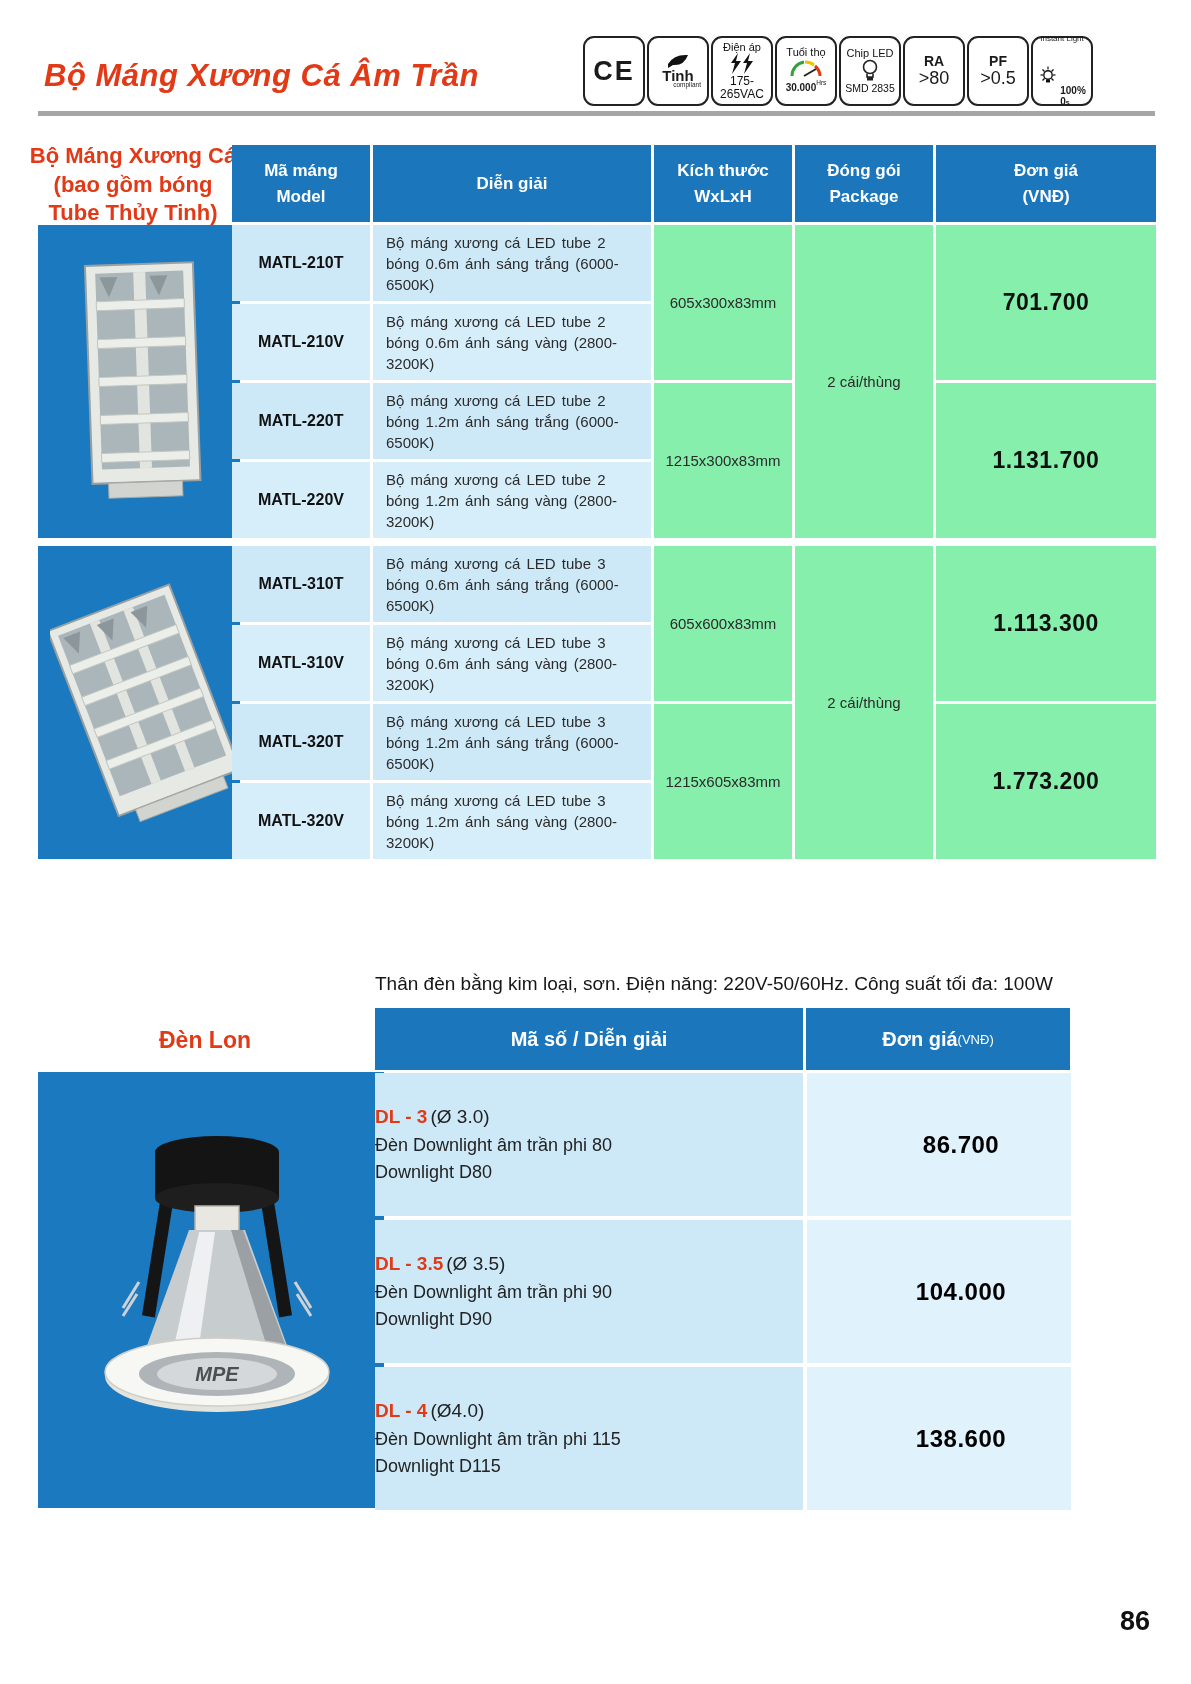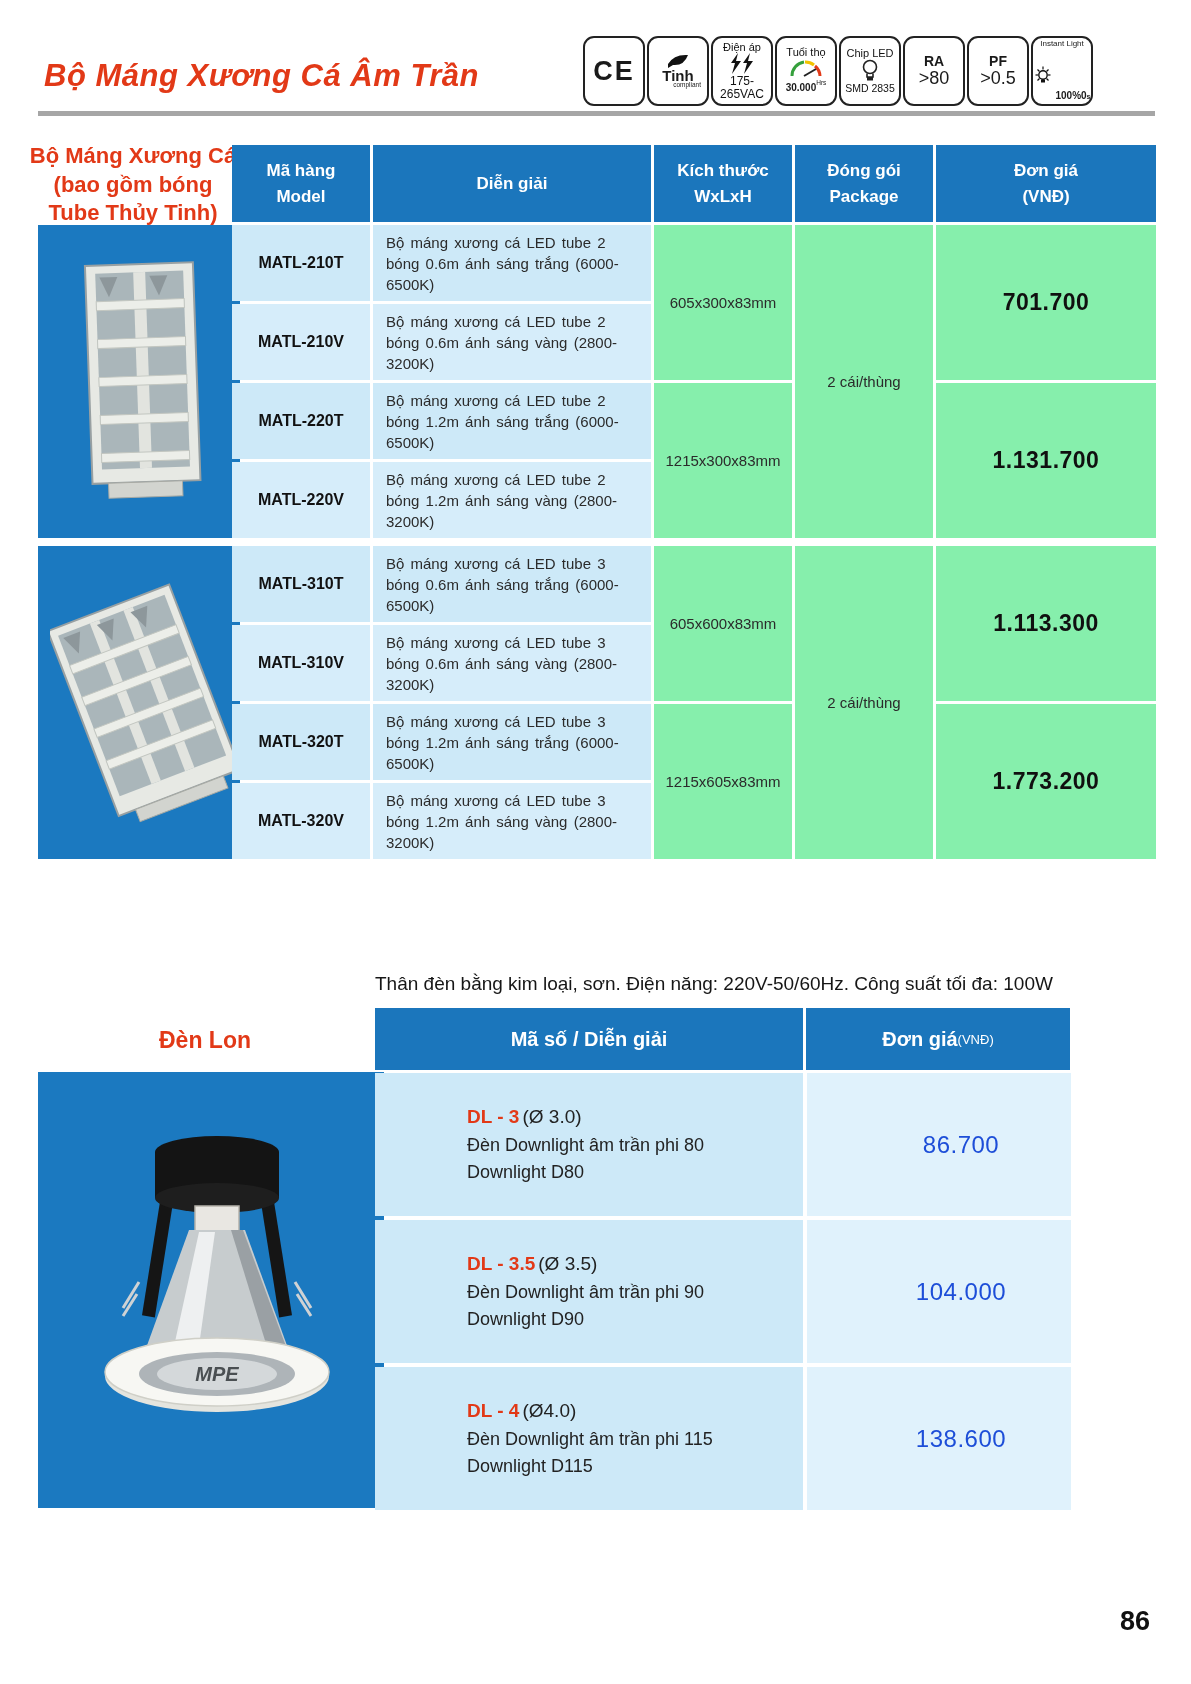--- a/index.html
+++ b/index.html
@@ -17,21 +17,21 @@
          justify-content:center;line-height:1.05;text-align:center;}
   .b-ce{font-size:27px;font-weight:bold;letter-spacing:2px;}
   .b-t{font-size:11px;color:#111;}
   .b-sub{font-size:12px;color:#111;}
   .b-rohs{font-size:15px;font-weight:bold;}
   .b-compliant{font-size:6.5px;align-self:flex-end;margin-right:6px;margin-top:-1px;}
   .b-big{font-size:14px;font-weight:bold;}
   .b-med{font-size:18px;}
   .b-tiny{font-size:8px;}
   .b-instrow{display:flex;align-items:center;gap:2px;margin-top:2px;}
-  .b-instcol{display:flex;align-items:flex-start;margin-top:41px;}
+  .b-instcol{display:flex;flex-direction:column;align-items:flex-start;margin-top:41px;}
   .b-pct{font-size:10px;font-weight:bold;}
   .lifeval{font-size:10px;font-weight:bold;}
   .lifeunit{font-size:6.5px;vertical-align:super;}
 
   
   .side1-label{position:absolute;left:28px;top:142px;width:210px;text-align:center;
                color:#e23917;font-weight:bold;font-size:22px;line-height:1.3;}
   .panel{position:absolute;background:#1b79c0;display:flex;align-items:center;justify-content:center;padding-left:12px;}
   .blk1{left:38px;top:225px;width:190px;height:313px;}
   .blk2{left:38px;top:546px;width:190px;height:313px;}
@@ -59,25 +59,25 @@
   .side2-label{position:absolute;left:38px;top:1027px;width:334px;text-align:center;
                color:#e23917;font-weight:bold;font-size:23px;}
   .t2head{position:absolute;left:375px;top:1008px;height:62px;display:grid;
           grid-template-columns:428px 264px;gap:3px;}
   .hc2{background:#1b76bc;color:#fff;font-weight:bold;font-size:20px;
        display:flex;align-items:center;justify-content:center;}
   .hc2 .unit{font-size:13px;font-weight:normal;}
   .t2body{position:absolute;left:375px;top:1073px;display:grid;
           grid-template-columns:428px 264px;grid-template-rows:repeat(3,143px);gap:4px;}
   .dlcell{background:#cde9f8;display:flex;flex-direction:column;justify-content:center;
-          padding-left:92px;box-sizing:border-box;font-size:18px;line-height:1.5;color:#222;}
+          box-sizing:border-box;font-size:18px;line-height:1.5;color:#222;}
   .dlcode{color:#e23917;font-weight:bold;font-size:19px;}
   .dldia{font-size:19px;color:#222;margin-left:3px;}
   .pricecell{background:#e0f2fc;display:flex;align-items:center;justify-content:center;
-             font-size:24px;font-weight:normal;color:#1d4ed8;letter-spacing:.5px;padding-left:44px;}
+             font-size:24px;font-weight:bold;color:#000000;letter-spacing:.5px;padding-left:44px;}
 
   .pagenum{position:absolute;left:1120px;top:1606px;font-size:27px;font-weight:600;color:#111;}
 
   svg text{font-family:"Liberation Sans",sans-serif;}
 </style>
 </head>
 <body>
 
 <div class="page">
 
@@ -192,21 +192,21 @@
         <polygon points="42,30 60,30 51,50" fill="#8d979b"></polygon>
         <polygon points="78,30 96,30 87,50" fill="#8d979b"></polygon>
         <polygon points="114,30 132,30 123,50" fill="#8d979b"></polygon>
         <rect x="48" y="216" width="94" height="13" fill="#d2d4cf" stroke="#a8aaa4" stroke-width="1"></rect>
       </g>
     </svg>
   </div>
 
   <div class="t1head">
     <div class="hc">
-      <span>Mã hàng</span>
+      <span>Mã máng</span>
       <span>Model</span>
     </div>
     <div class="hc">
       <span>Diễn giải</span>
     </div>
     <div class="hc">
       <span>Kích thước</span>
       <span>WxLxH</span>
     </div>
     <div class="hc">

